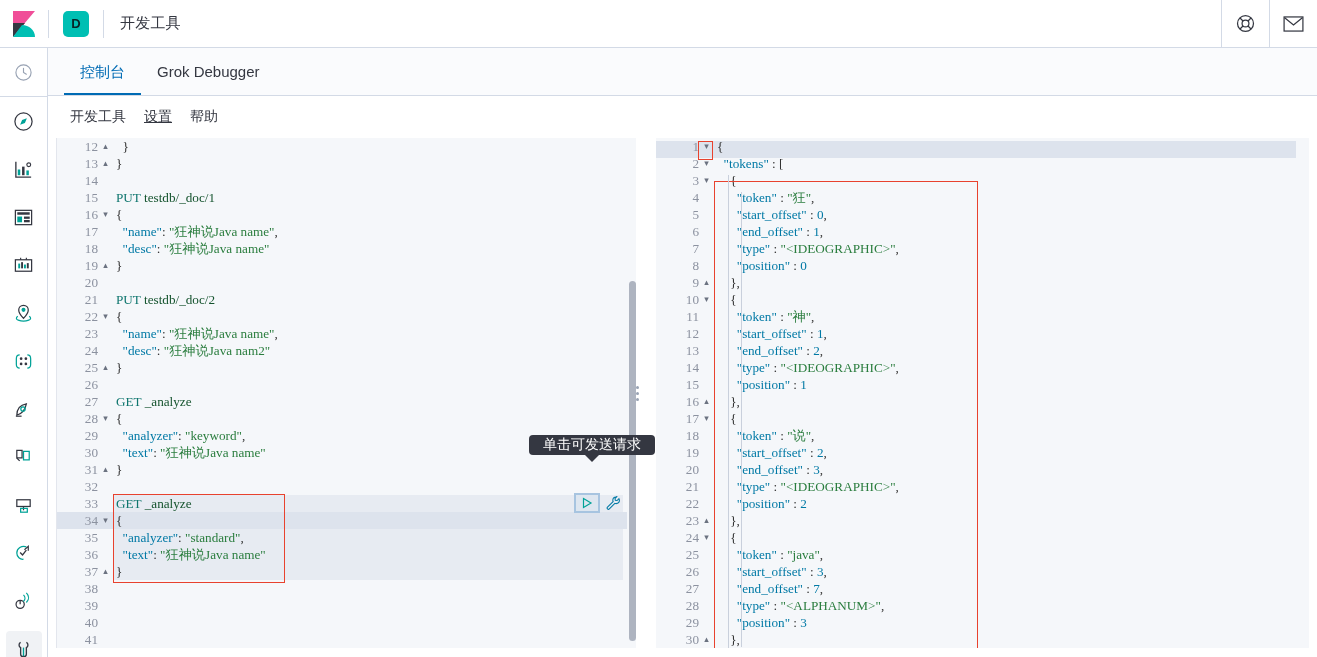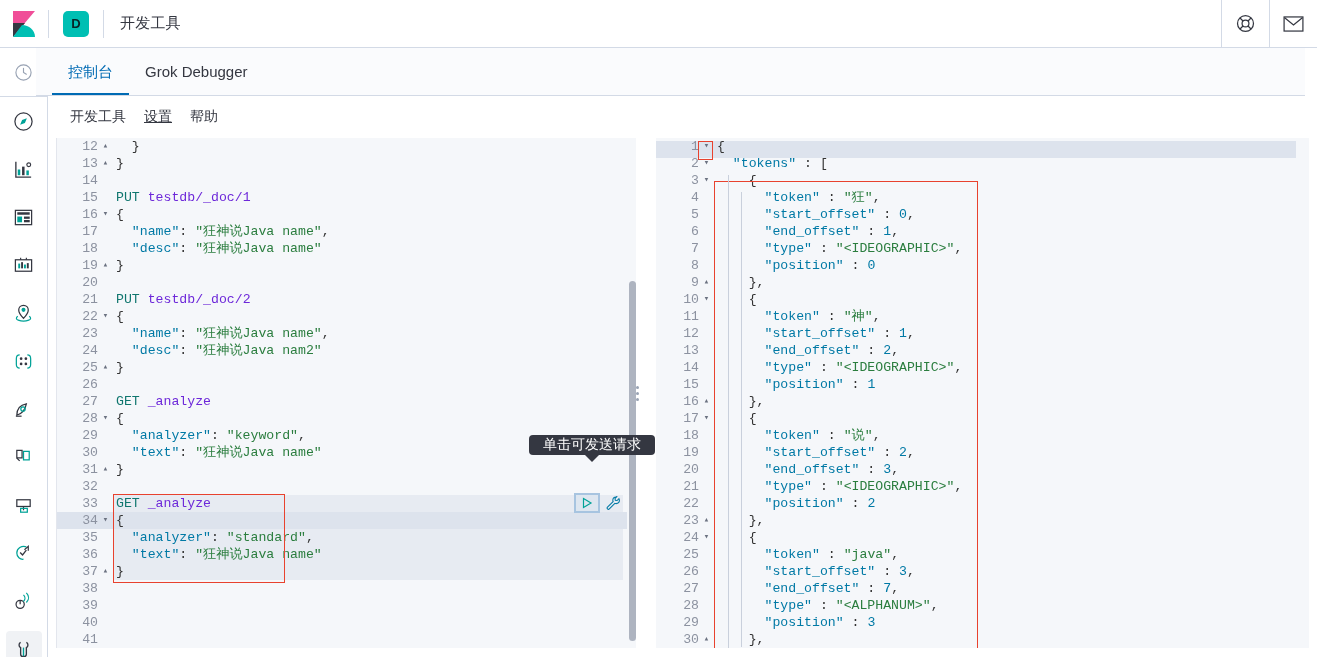--- a/index.html
+++ b/index.html
@@ -47,21 +47,21 @@
   }
   .rail-item.active-bg:before{
     content:"";position:absolute;left:6px;top:6px;width:36px;height:36px;
     background:#f0f2f5;border-radius:4px;
   }
   .rail-item svg{position:relative;z-index:2;}
   .rail-sep{height:1px;background:#d3dae6;margin:0;}
 
   
   .tabs{
-    position:absolute;left:36px;top:48px;width:1269px;height:48px;
+    position:absolute;left:48px;top:48px;width:1269px;height:48px;
     background:#fafbfd;border-bottom:1px solid #d3dae6;box-sizing:border-box;
     display:flex;align-items:flex-end;padding-left:16px;
   }
   .tab{
     padding:0 16px;height:46px;line-height:46px;font-size:15px;color:#343741;
     box-sizing:border-box;border-bottom:2px solid transparent;
   }
   .tab.active{color:#006BB4;border-bottom-color:#006BB4;font-weight:400;}
 
   
@@ -73,42 +73,42 @@
   .console-bar .link.underline{text-decoration:underline;}
 
   
   .editor-wrap{position:absolute;left:48px;top:138px;width:1269px;height:519px;background:#fff;}
 
   .pane{position:absolute;top:0;box-sizing:border-box;background:#f5f7fa;overflow:hidden;}
   .pane-left{left:8px;width:580px;height:510px;border-left:1px solid #e3e6ed;}
   .pane-right{left:608px;width:653px;height:510px;}
 
   .code{
-    font-family:Liberation Mono, monospace;
+    font-family:Liberation Serif, serif;
     font-size:13.2px;line-height:17px;
     white-space:pre;
   }
   .row{position:relative;height:17px;display:flex;}
   .gutter{
     width:44px;min-width:44px;text-align:right;padding-right:3px;box-sizing:border-box;
     color:#8c92a0;
   }
   .gutter-r{
     width:46px;min-width:46px;text-align:right;padding-right:3px;box-sizing:border-box;
     color:#8c92a0;
   }
   .fold{
     display:inline-block;width:9px;text-align:center;color:#6b7280;font-size:9px;
     vertical-align:top;line-height:17px;
   }
   .txt{padding-left:6px;color:#333;}
 
   
   .k-method{color:#0f766e;}
-  .k-url{color:#6d28d9;}
+  .k-url{color:#14532d;}
   .k-key{color:#0079a5;}
   .k-str{color:#2a7d3e;}
   .k-num{color:#0079a5;}
   .k-punc{color:#333;}
   .k-brace{color:#333;}
 
   
   .req-highlight{
     position:absolute;background:#e7ebf2;
   }

